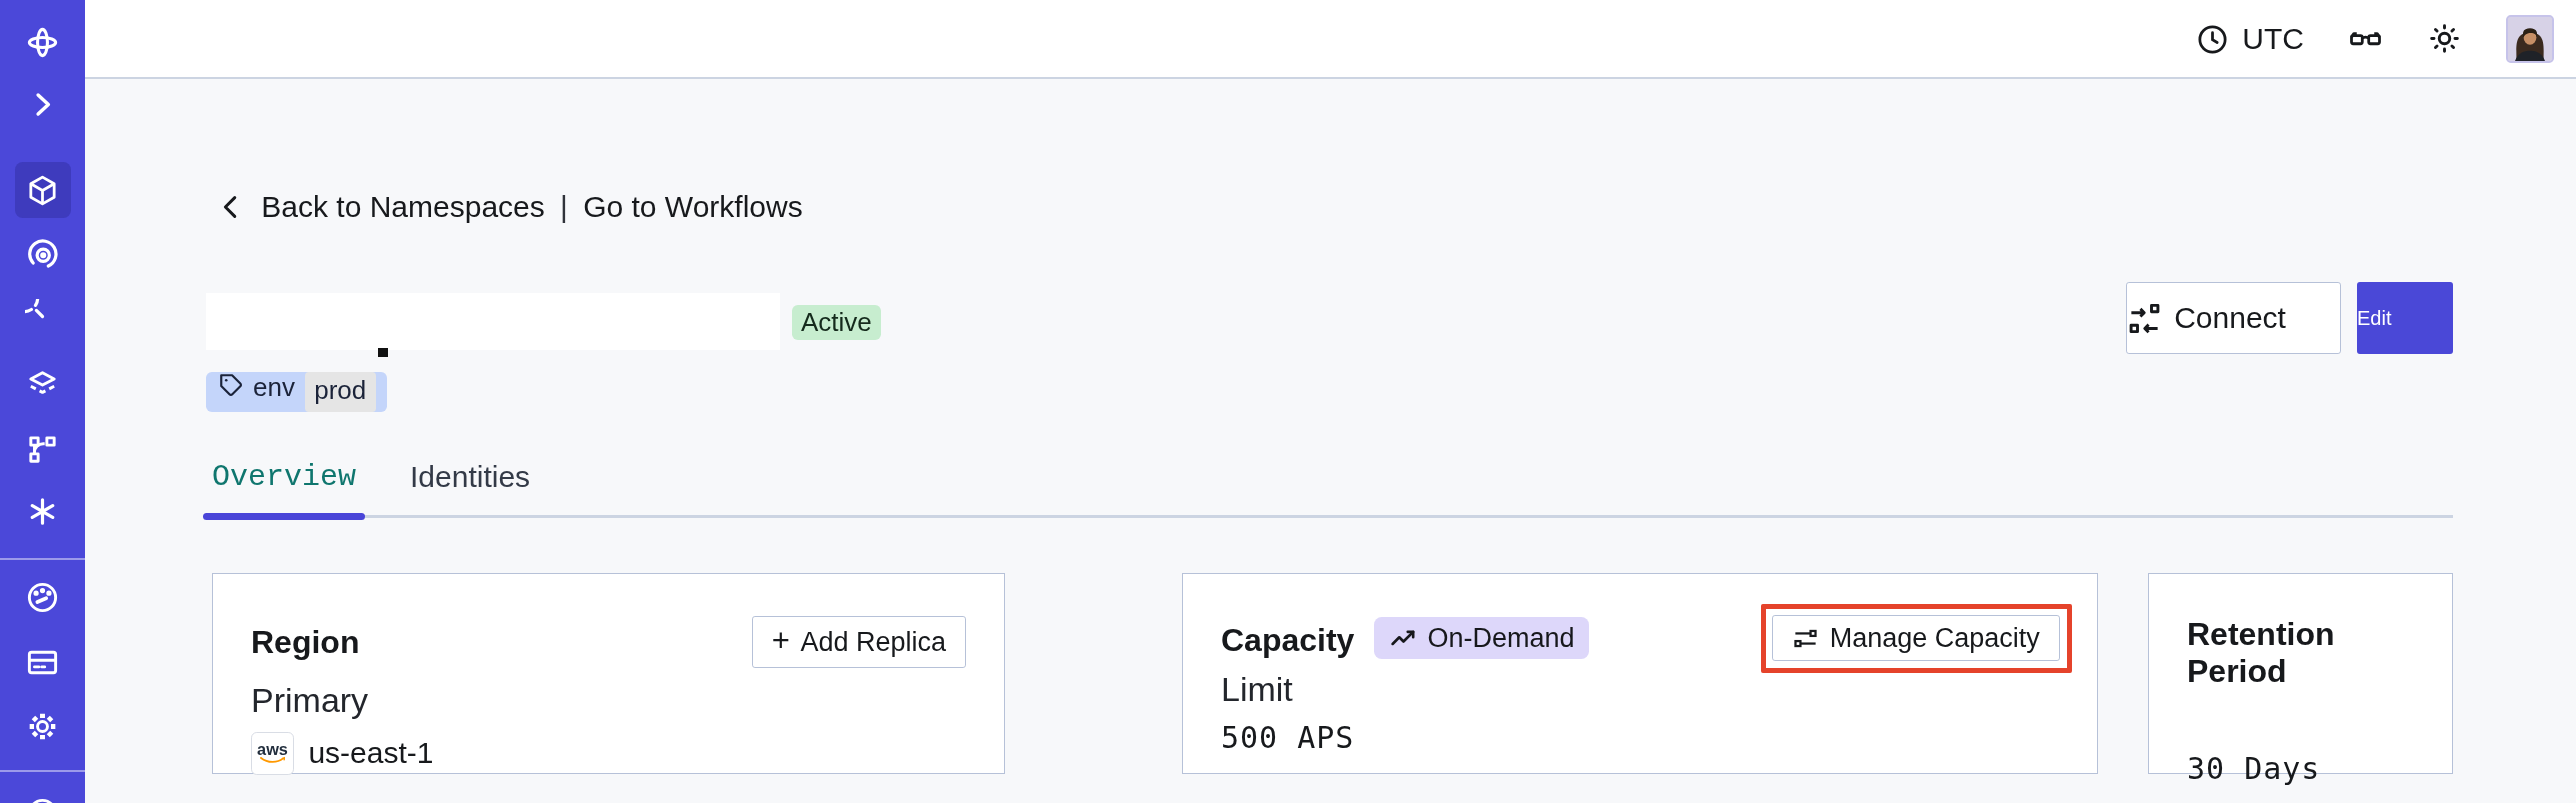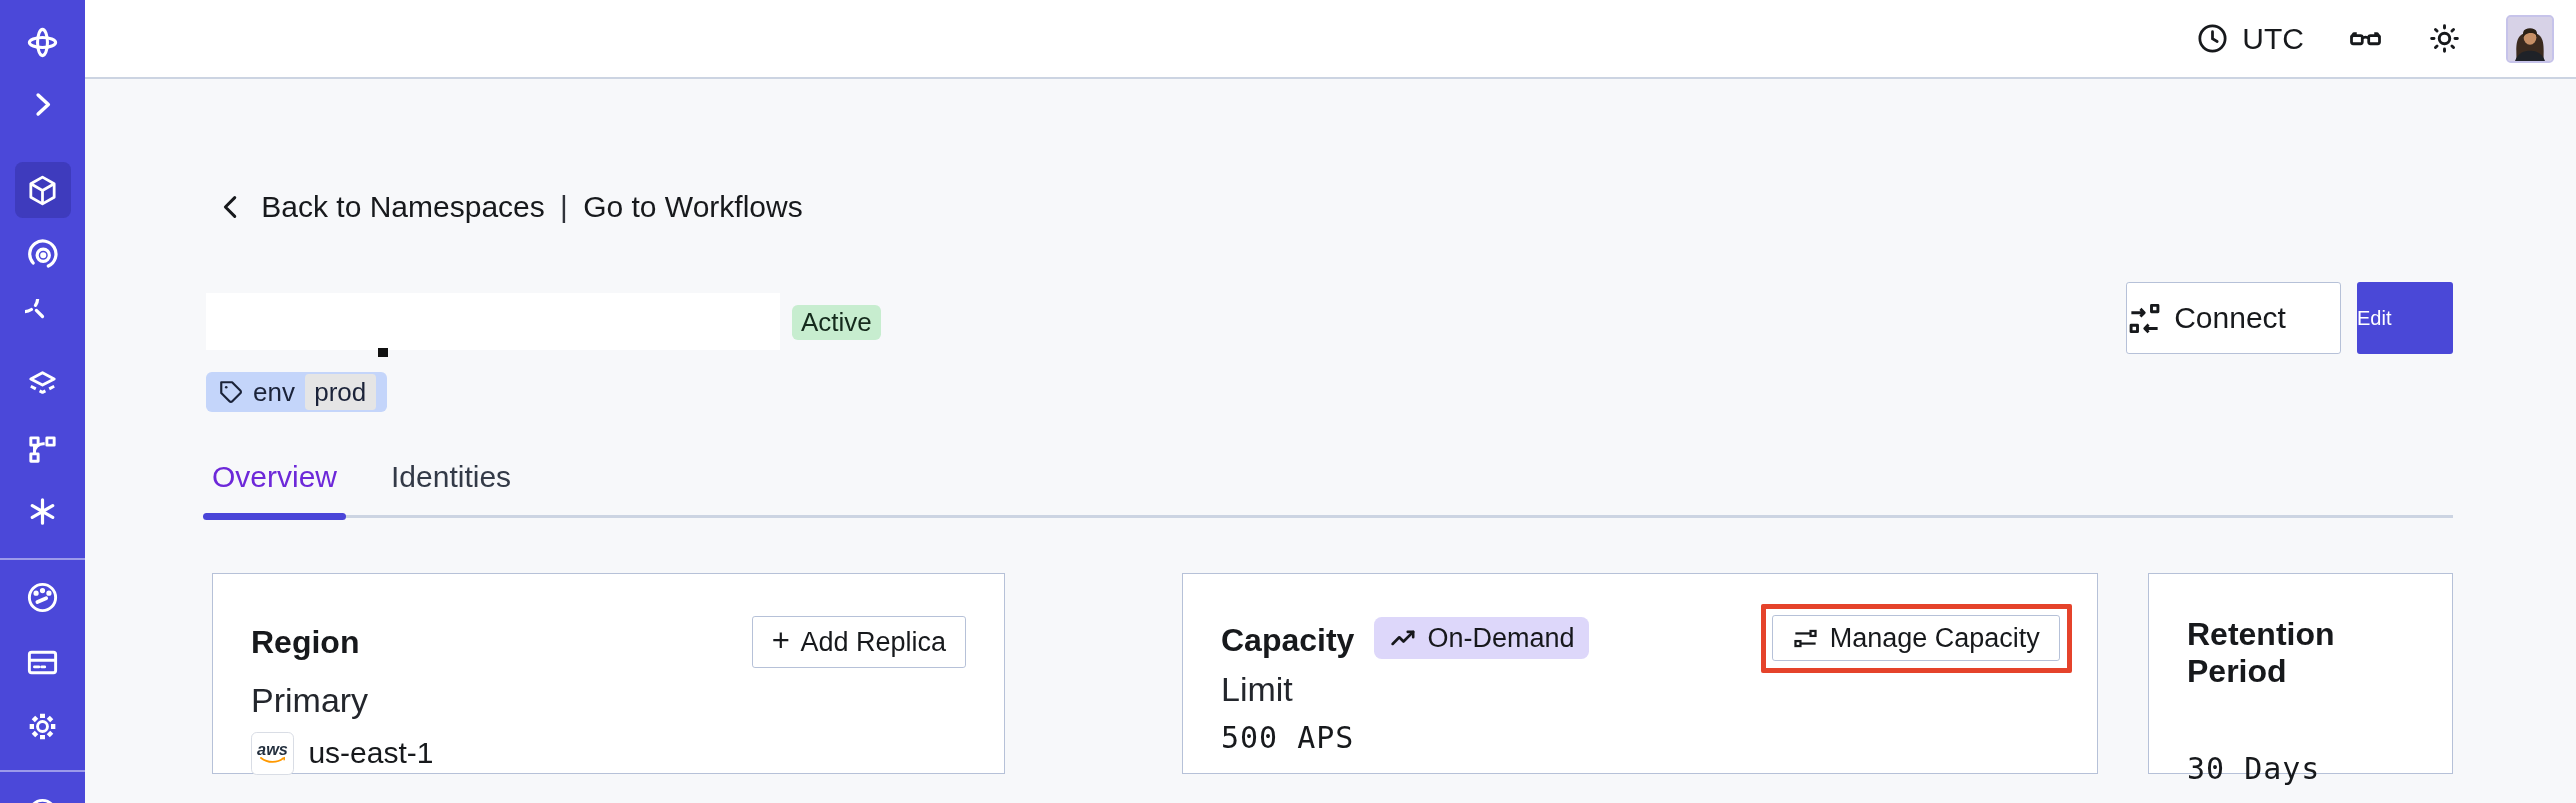--- a/index.html
+++ b/index.html
@@ -20,21 +20,21 @@
   }
   .side-icon svg { width:35px; height:35px; display:block; }
   .side-icon.active { background:#3e3bbd; }
   .side-divider { position:absolute; left:0; width:85px; height:1.9px; background:rgba(255,255,255,.45); }
   
   .topbar {
     position:absolute; left:85px; top:0; right:0; height:79px; background:#ffffff;
     border-bottom:2.9px solid #ccd4e2; display:flex; align-items:center; justify-content:flex-end;
     padding-right:22px; gap:44px; z-index:4;
   }
-  .tz-group { display:flex; align-items:flex-start; gap:13.4px; cursor:pointer; }
+  .tz-group { display:flex; align-items:flex-end; gap:13.4px; cursor:pointer; }
   .tz-label { font-size:30px; color:#17191c; }
   .topbar svg { display:block; }
   .icon-btn { cursor:pointer; display:flex; align-items:center; }
   .avatar {
     width:48px; height:48px; border-radius:4.8px; border:2.9px solid #c6c3ea;
     overflow:hidden; cursor:pointer; background:#d7d2e7;
   }
   .avatar svg { width:100%; height:100%; }
   
   .content { position:absolute; left:85px; top:82px; right:0; bottom:0; background:#f7f8fa; }
@@ -45,41 +45,41 @@
   .breadcrumb .sep { font-weight:400; color:#30333a; }
   .redact-box { position:absolute; left:121px; top:211px; width:574px; height:57px; background:#ffffff; }
   .redact-dot { position:absolute; left:293px; top:266px; width:9.6px; height:8.6px; background:#111; }
   .status-badge {
     position:absolute; left:707px; top:223px; height:35px; padding:0 9px;
     background:#c7edcf; color:#152a1c; font-size:26px; border-radius:5.8px;
     display:flex; align-items:center;
   }
   .tag-chip {
     position:absolute; left:121px; top:290px; height:40px; padding:0 11.5px;
-    background:#c4d5fa; border-radius:5.8px; display:flex; align-items:center; gap:9.6px;
+    background:#c4d5fa; border-radius:5.8px; display:flex; gap:9.6px;
     font-size:26px; color:#1b2339; cursor:pointer;
   }
   .tag-chip svg { width:26px; height:26px; }
   .tag-inner { background:#e5e5e5; border-radius:3.8px; padding:2.9px 9.6px; }
   .actions { position:absolute; top:200px; right:123px; display:flex; gap:16.3px; }
   .btn {
     display:flex; align-items:center; justify-content:flex-start; gap:12.5px;
     background:#fff; border:1.9px solid #b6c1d8; border-radius:2.9px;
     font-size:30px; color:#17191c; cursor:pointer; font-family:inherit;
   }
   .btn svg { display:block; }
   .btn-connect { width:215px; height:72px; }
   .btn-edit {
     width:96px; height:72px; background:#4a48d7; border:none; color:#fff;
     font-size:20px; border-radius:2.9px;
   }
   
   .tabs { position:absolute; left:127px; top:378px; display:flex; gap:54px; }
   .tab { font-size:30px; padding-bottom:26px; cursor:pointer; position:relative; }
-  .tab.active { color:#6d28d9; font-weight:500; }
+  .tab.active { color:#0f766e; font-weight:500;font-family:Liberation Mono, monospace; }
   .tab.inactive { color:#333a47; }
   .tab.active .tab-underline {
     position:absolute; left:-8.6px; right:-8.6px; bottom:0; height:6.7px;
     background:#4a45d8; border-radius:3.8px; z-index:2;
   }
   .tab-border { position:absolute; left:127px; top:433px; width:2241px; height:2.9px; background:#ccd4e2; }
   
   .card {
     position:absolute; top:491px; height:201px; background:#fff;
     border:1.9px solid #b6c1d8; padding:42px 38px;
@@ -100,21 +100,21 @@
   .highlight-wrap {
     border:5.8px solid #e5432b; border-radius:1.9px; padding:6.7px; margin:-12.5px;
   }
   .field-label { font-size:34px; color:#23262c; margin-top:29px; }
   .field-value-row { display:flex; align-items:center; gap:14.4px; margin-top:11.5px; }
   .mono-value {
     font-family:"DejaVu Sans Mono", monospace; font-size:30px; color:#17191c; letter-spacing:1px;
   }
   .aws-badge {
     width:43px; height:43px; background:#fff; border:1.9px solid #d9dde5; border-radius:5.8px;
-    display:flex; align-items:center; justify-content:center; flex-direction:column;font-style:italic;
+    display:flex; align-items:center; justify-content:center; flex-direction:column;
   }
   .aws-badge .aws-text { font-size:16.3px; font-weight:600; color:#232f3e; line-height:14.4px; }
   .aws-badge svg { width:25px; height:8.6px; }
   .region-value { font-size:30px; color:#17191c; }
   .retention-value { margin-top:61px; }
 </style>
 </head>
 <body>
 
 <div class="page">

